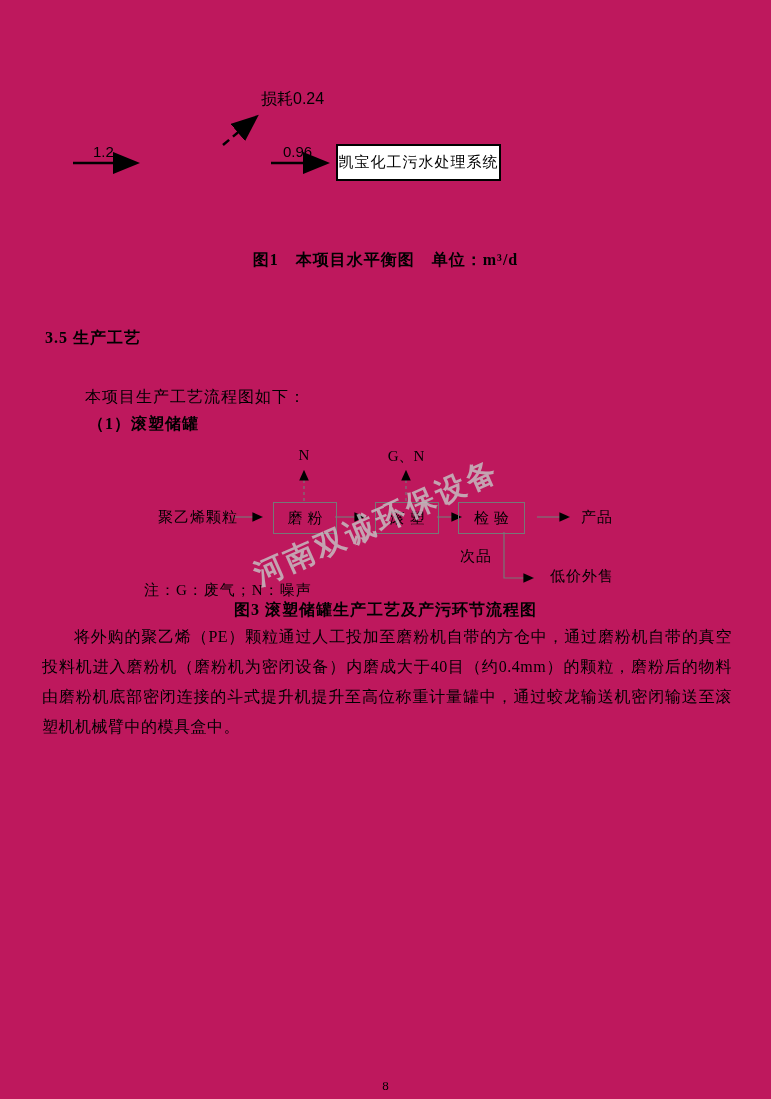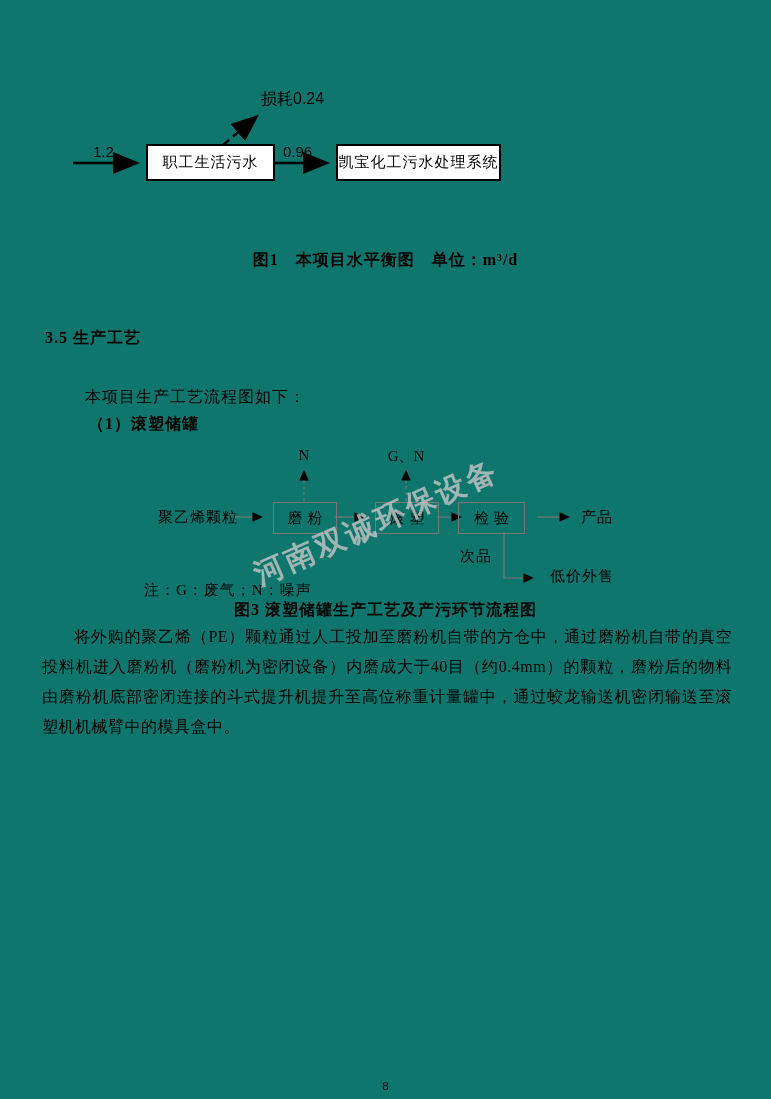--- a/index.html
+++ b/index.html
@@ -1,19 +1,19 @@
 <!DOCTYPE html>
 <html><head>
 <meta charset="utf-8">
 <style>
   html,body{margin:0;padding:0;background:#ffffff;}
   .page{
     position:relative;
     width:771px;height:1099px;
-    background:#0f766e;
+    background:#be185d;
     font-family:"Liberation Serif","DejaVu Serif",serif;
     color:#000;
     overflow:hidden;
   }
   
   .fig1{position:absolute;left:40px;top:85px;width:480px;height:112px;}
   .fig1 svg{position:absolute;left:0;top:0;}
   .fig1 .fbox{
     position:absolute;border:2px solid #000;background:#fff;
     display:flex;align-items:center;justify-content:center;
@@ -83,21 +83,20 @@
         <marker id="ah-gray" markerWidth="9" markerHeight="8" refX="8" refY="4" orient="auto">
           <path d="M0,0 L9,4 L0,8 Z" fill="#000"></path>
         </marker>
       </defs>
       <line x1="33" y1="78" x2="95" y2="78" stroke="#000" stroke-width="2.5" marker-end="url(#ah-black)"></line>
       <line x1="231" y1="78" x2="285" y2="78" stroke="#000" stroke-width="2.5" marker-end="url(#ah-black)"></line>
       <line x1="183" y1="60" x2="215" y2="33" stroke="#000" stroke-width="2.5" stroke-dasharray="8 5" marker-end="url(#ah-black)"></line>
     </svg>
     <div class="flowlabel l-loss">损耗0.24</div>
     <div class="flowlabel l-in">1.2</div>
-    <div class="fbox box1">职工生活污水</div>
     <div class="flowlabel l-mid">0.96</div>
     <div class="fbox box2">凯宝化工污水处理系统</div>
   </div>
 
   <div class="caption caption1">图1　本项目水平衡图　单位：m³/d</div>
 
   <div class="h-section">3.5 生产工艺</div>
   <div class="h-intro">本项目生产工艺流程图如下：</div>
   <div class="h-item">（1）滚塑储罐</div>
 

